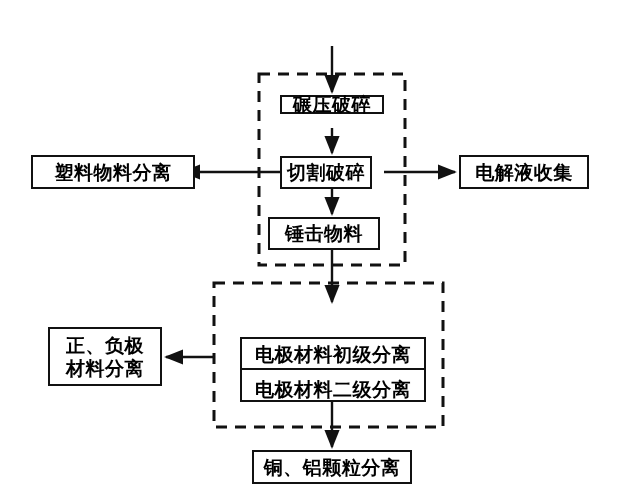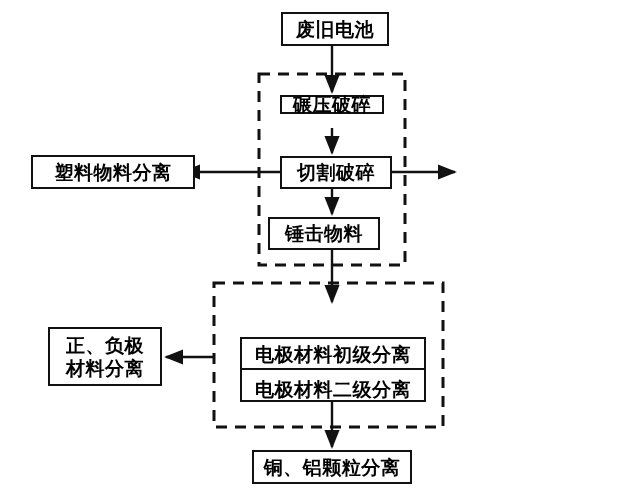--- a/index.html
+++ b/index.html
@@ -39,21 +39,21 @@
     line-height: 1.18;
     z-index: 3;
   }
   .node .txt {
     display: block;
     white-space: pre-line;
   }
   
   #node-waste-battery   { left: 281px; top: 12px;  width: 108px; height: 34px; font-size: 19px; }
   #node-roll-crush      { left: 280px; top: 95px;  width: 104px; height: 19px; font-size: 19px; }
-  #node-cut-crush       { left: 280px; top: 156px; width: 112px; height: 33px; font-size: 19px; }
+  #node-cut-crush       { left: 280px; top: 156px; width: 92px; height: 33px; font-size: 19px; }
   #node-hammer-material { left: 268px; top: 217px; width: 112px; height: 33px; font-size: 19px; }
   #node-plastic-sep     { left: 31px;  top: 155px; width: 164px; height: 34px; font-size: 19px; }
   #node-electrolyte     { left: 459px; top: 155px; width: 130px; height: 34px; font-size: 19px; }
   #node-electrode-1     { left: 240px; top: 305px; width: 186px; height: 34px; font-size: 19px; margin-top: 32px; }
   #node-electrode-2     { left: 240px; top: 368px; width: 186px; height: 34px; font-size: 19px; align-items: flex-end; }
   #node-pos-neg-sep     { left: 48px;  top: 327px; width: 114px; height: 59px; font-size: 19px; }
   #node-cu-al           { left: 252px; top: 450px; width: 160px; height: 34px; font-size: 19px; }
 </style>
 </head>
 <body>
@@ -83,40 +83,40 @@
 
     <line x1="332" y1="402" x2="332" y2="447" stroke="#111111" stroke-width="2.4" marker-end="url(#arrowhead)"></line>
 
     <line x1="280" y1="172" x2="183" y2="172" stroke="#111111" stroke-width="2.4" marker-end="url(#arrowhead)"></line>
 
     <line x1="384" y1="172" x2="455" y2="172" stroke="#111111" stroke-width="2.4" marker-end="url(#arrowhead)"></line>
 
     <line x1="214" y1="357" x2="166" y2="357" stroke="#111111" stroke-width="2.4" marker-end="url(#arrowhead)"></line>
   </svg>
 
-  <div class="node" id="node-waste-battery">
-    <span class="txt">废旧电池</span>
-  </div>
 
   <div class="node" id="node-roll-crush">
     <span class="txt">碾压破碎</span>
   </div>
 
   <div class="node" id="node-cut-crush">
     <span class="txt">切割破碎</span>
   </div>
 
   <div class="node" id="node-hammer-material">
     <span class="txt">锤击物料</span>
   </div>
 
   <div class="node" id="node-plastic-sep">
     <span class="txt">塑料物料分离</span>
   </div>
 
+  <div class="node" id="node-electrolyte">
+    <span class="txt">电解液收集</span>
+  </div>
 
   <div class="node" id="node-electrode-1">
     <span class="txt">电极材料初级分离</span>
   </div>
 
   <div class="node" id="node-electrode-2">
     <span class="txt">电极材料二级分离</span>
   </div>
 
   <div class="node" id="node-pos-neg-sep">

